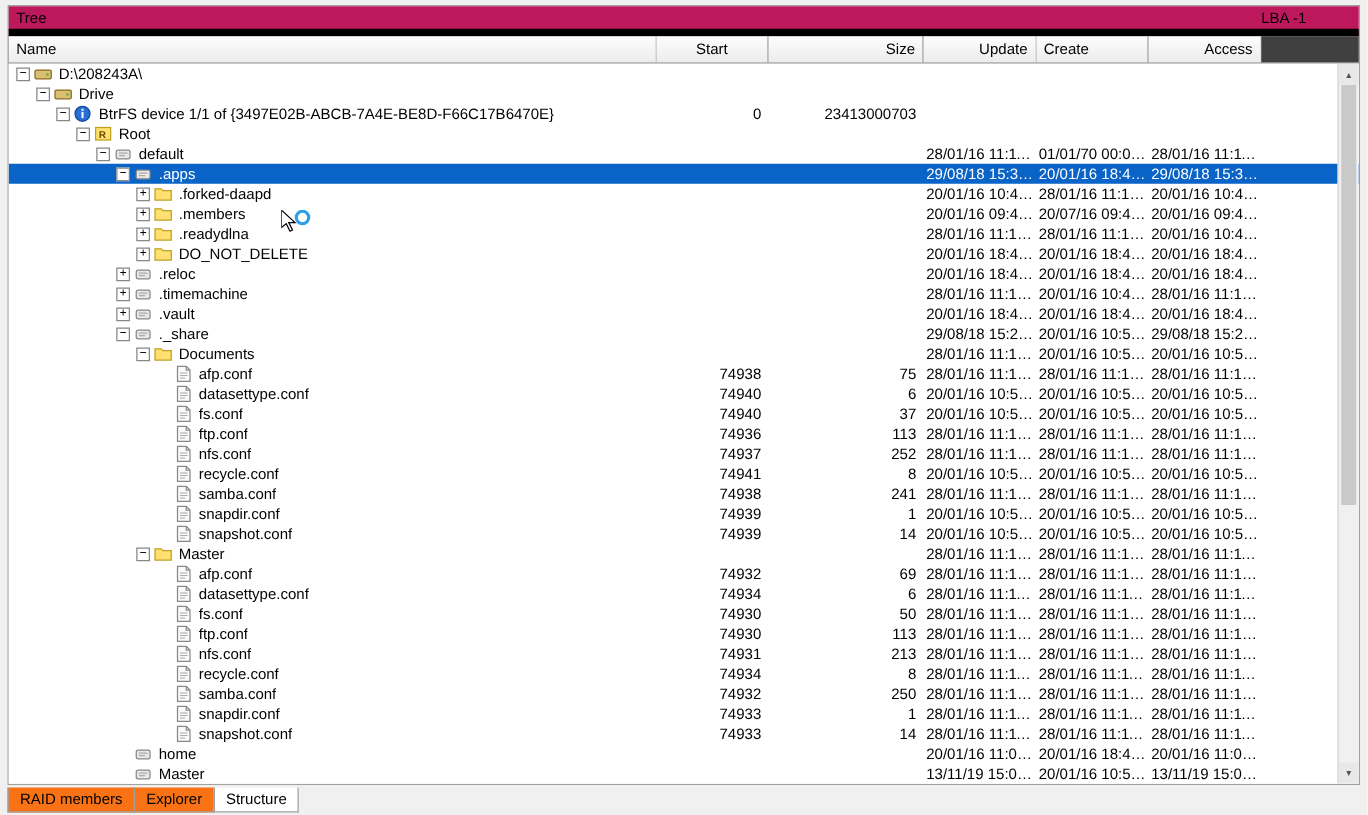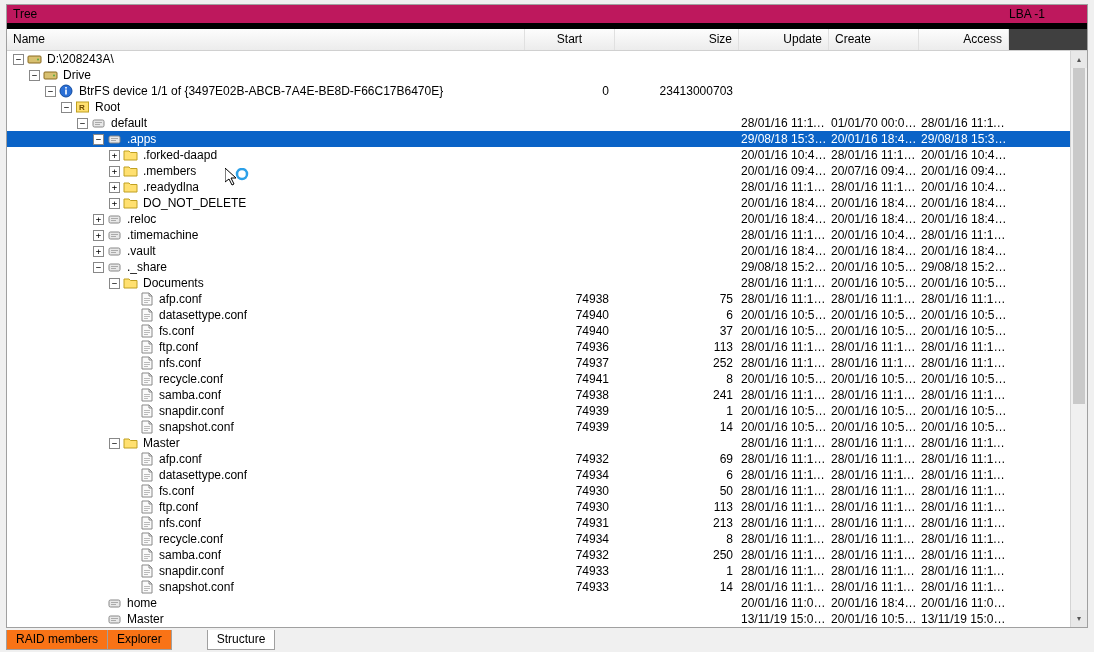--- a/index.html
+++ b/index.html
@@ -110,21 +110,21 @@
     height: 20px;
   }
   .tab {
     padding: 2px 9px;
     border: 1px solid #a0a0a0;
     border-top: none;
     background: #f97316;
     margin-right: -1px;
     cursor: default;
   }
-  .tab.active { background: #fff; margin-left: 36px; }
+  .tab.active { background: #fff; }
 
   .cursor-overlay {
     position: absolute;
     left: 225px; top: 168px;
     pointer-events: none;
     z-index: 100;
   }
 </style>
 </head>
 <body>

